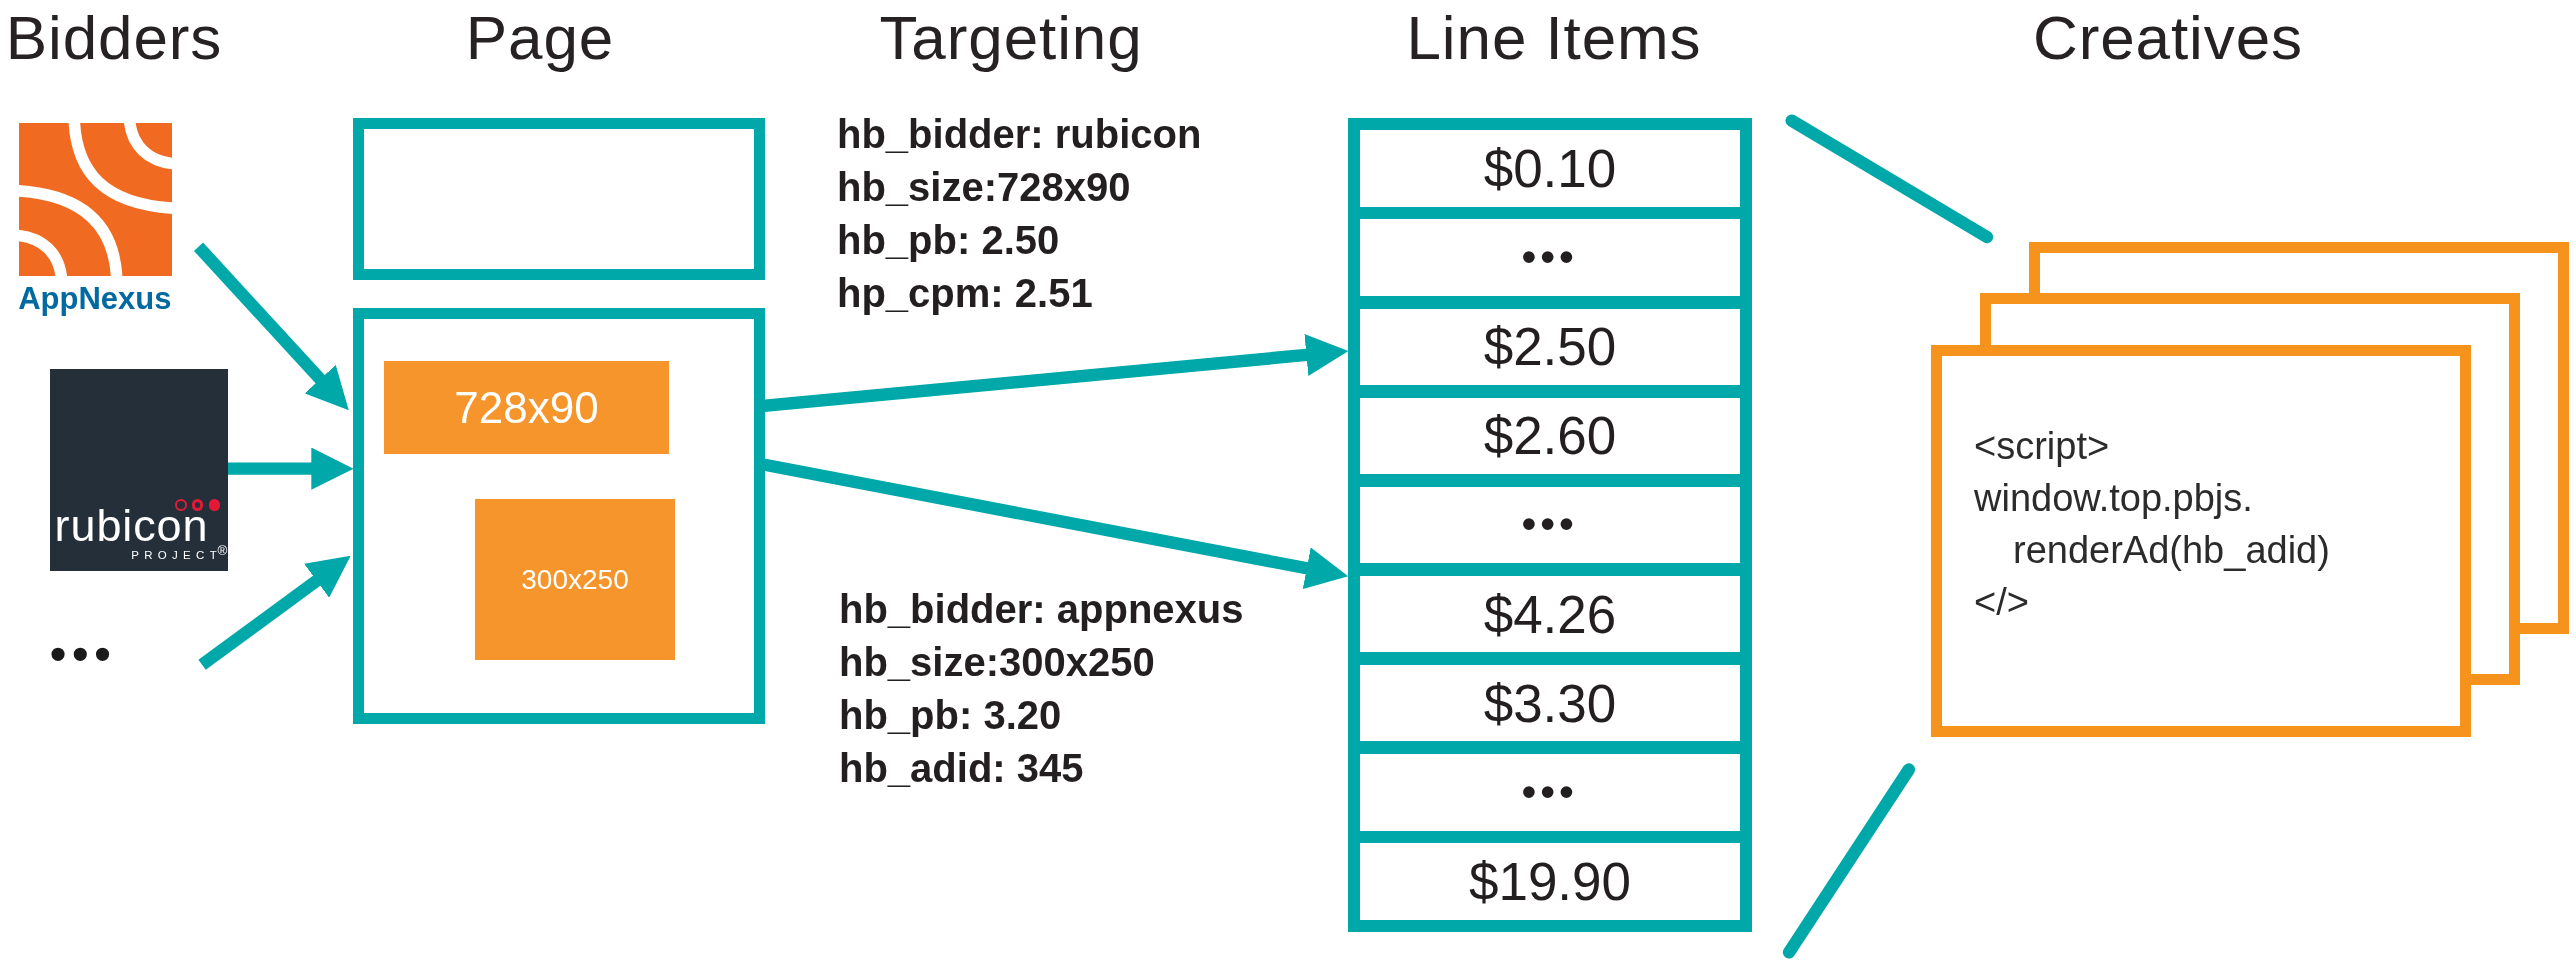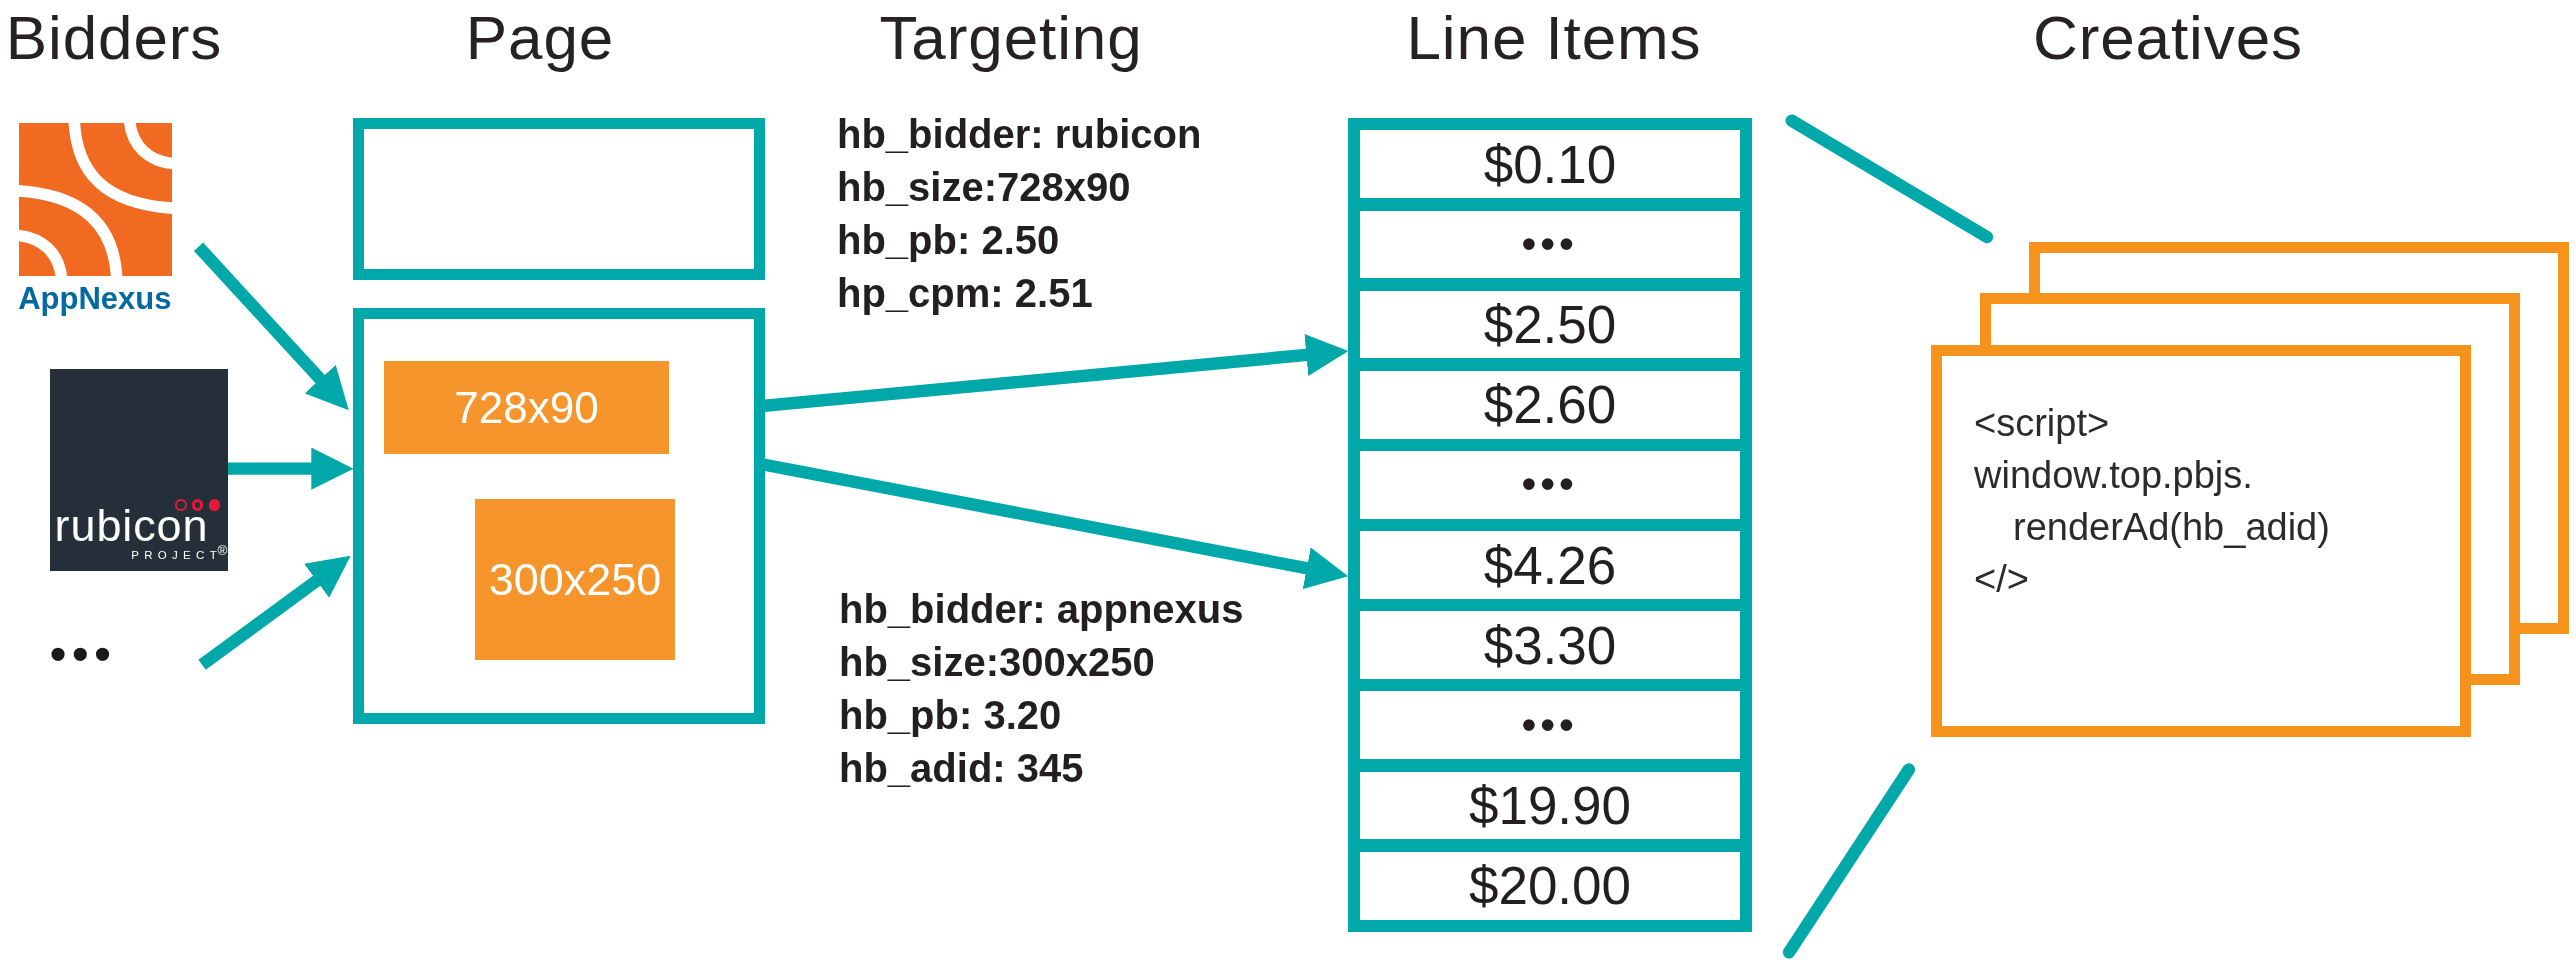--- a/index.html
+++ b/index.html
@@ -33,41 +33,41 @@
   .bidders-ellipsis { position:absolute; left:50px; top:627px; font-size:46px; letter-spacing:6.2px;
                       color:#1a1a1a; font-weight:700; }
 
   
   .page-box { position:absolute; border:11.5px solid #00a8a9; background:#fff; }
   .page-box.top    { left:353px; top:118px; width:412px; height:162px; }
   .page-box.bottom { left:353px; top:308px; width:412px; height:416px; }
   .ad-slot { position:absolute; background:#f6952b; color:#ffffff; display:flex; align-items:center;
              justify-content:center; font-weight:400; }
   .ad-slot.s728 { left:384px; top:361px; width:285px; height:93px; font-size:44px; }
-  .ad-slot.s300 { left:475px; top:499px; width:200px; height:161px; font-size:45px; }
+  .ad-slot.s300 { left:475px; top:499px; width:200px; height:161px; font-size:28px; }
 
   
   .targeting-block { position:absolute; font-size:40px; font-weight:700; color:#231f20;
                      line-height:53px; white-space:nowrap; }
   .targeting-block.rubicon-kv  { left:837px; top:108px; }
   .targeting-block.appnexus-kv { left:839px; top:583px; }
 
   
   .line-items { position:absolute; left:1348px; top:118px; width:404px; height:814px;
                 background:#00a8a9; padding:12.4px; display:flex; flex-direction:column; gap:12.4px; }
   .li-row { background:#ffffff; flex:1; display:flex; align-items:center; justify-content:center;
             font-size:53px; color:#231f20; font-weight:400; }
   .li-row.dots { font-size:41px; letter-spacing:4.4px; font-weight:700; }
 
   
   .creative-card { position:absolute; width:540px; height:392px; border:11.5px solid #f6931d; background:#ffffff; }
   .creative-card.back   { left:2029px; top:242px; }
   .creative-card.middle { left:1980px; top:293px; }
   .creative-card.front  { left:1931px; top:345px; }
-  .script-text { padding:41px 0 0 32px; font-size:38px; line-height:52px; color:#2b2b2b; }
+  .script-text { padding:64px 0 0 32px; font-size:38px; line-height:52px; color:#2b2b2b; }
   .script-text .indent { padding-left:39px; }
 </style>
 </head>
 <body>
 
 <div class="canvas">
 
   <div class="col-title" style="left:114px">Bidders</div>
   <div class="col-title" style="left:540px">Page</div>
   <div class="col-title" style="left:1011px">Targeting</div>
@@ -134,21 +134,20 @@
   <div class="line-items">
     <div class="li-row">$0.10</div>
     <div class="li-row dots">•••</div>
     <div class="li-row">$2.50</div>
     <div class="li-row">$2.60</div>
     <div class="li-row dots">•••</div>
     <div class="li-row">$4.26</div>
     <div class="li-row">$3.30</div>
     <div class="li-row dots">•••</div>
     <div class="li-row">$19.90</div>
-    <div class="li-row">$20.00</div>
   </div>
 
   <div class="creative-card back"></div>
   <div class="creative-card middle"></div>
   <div class="creative-card front">
     <div class="script-text">
       <div>&lt;script&gt;</div>
       <div>window.top.pbjs.</div>
       <div class="indent">renderAd(hb_adid)</div>
       <div>&lt;/&gt;</div>

